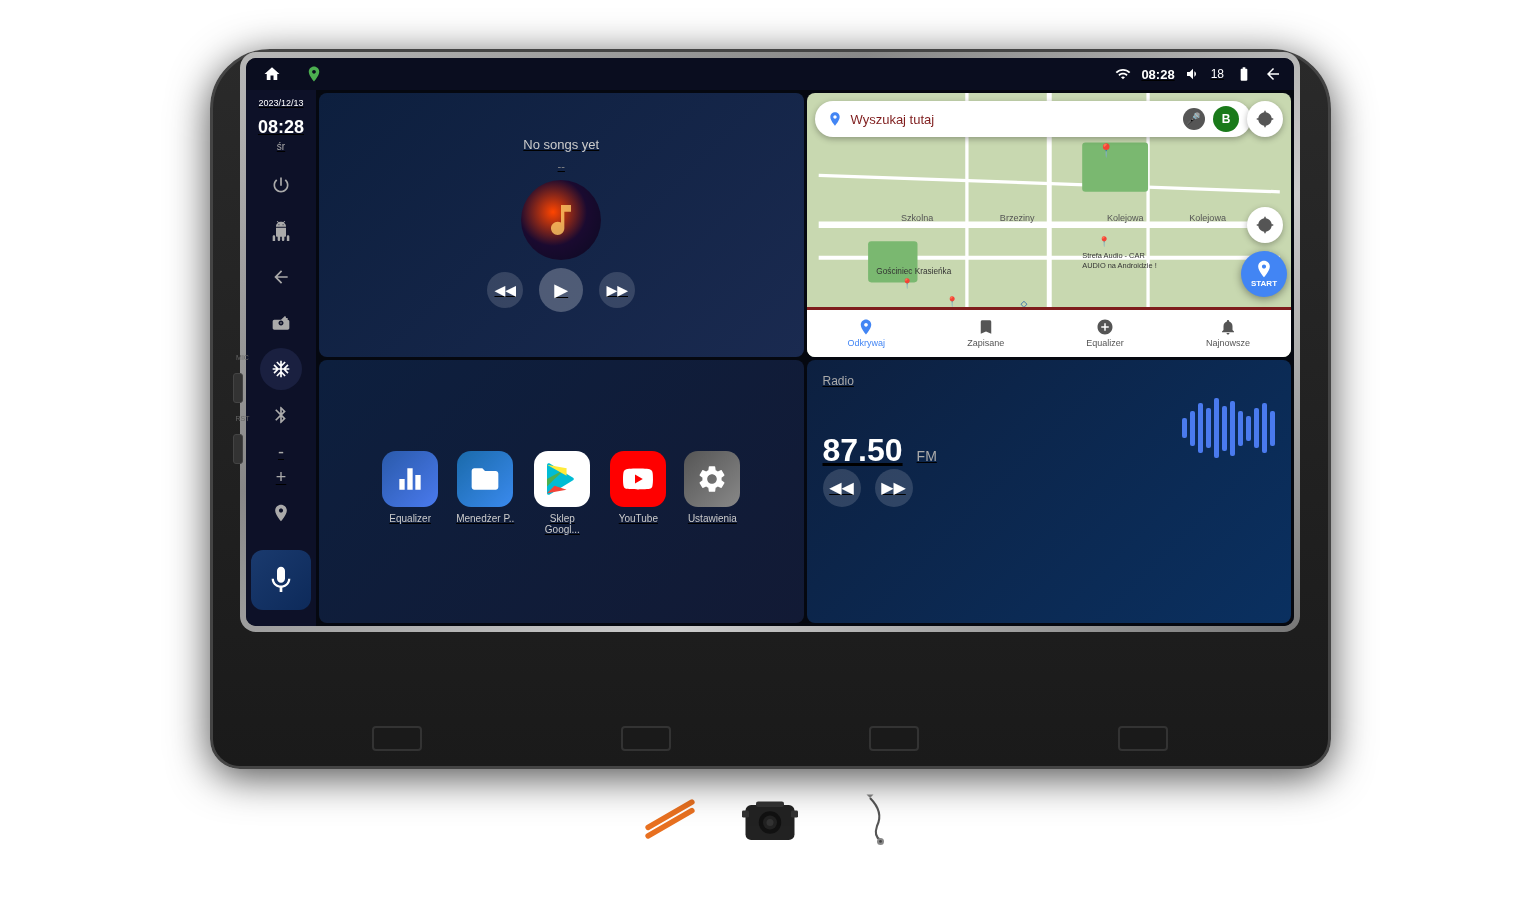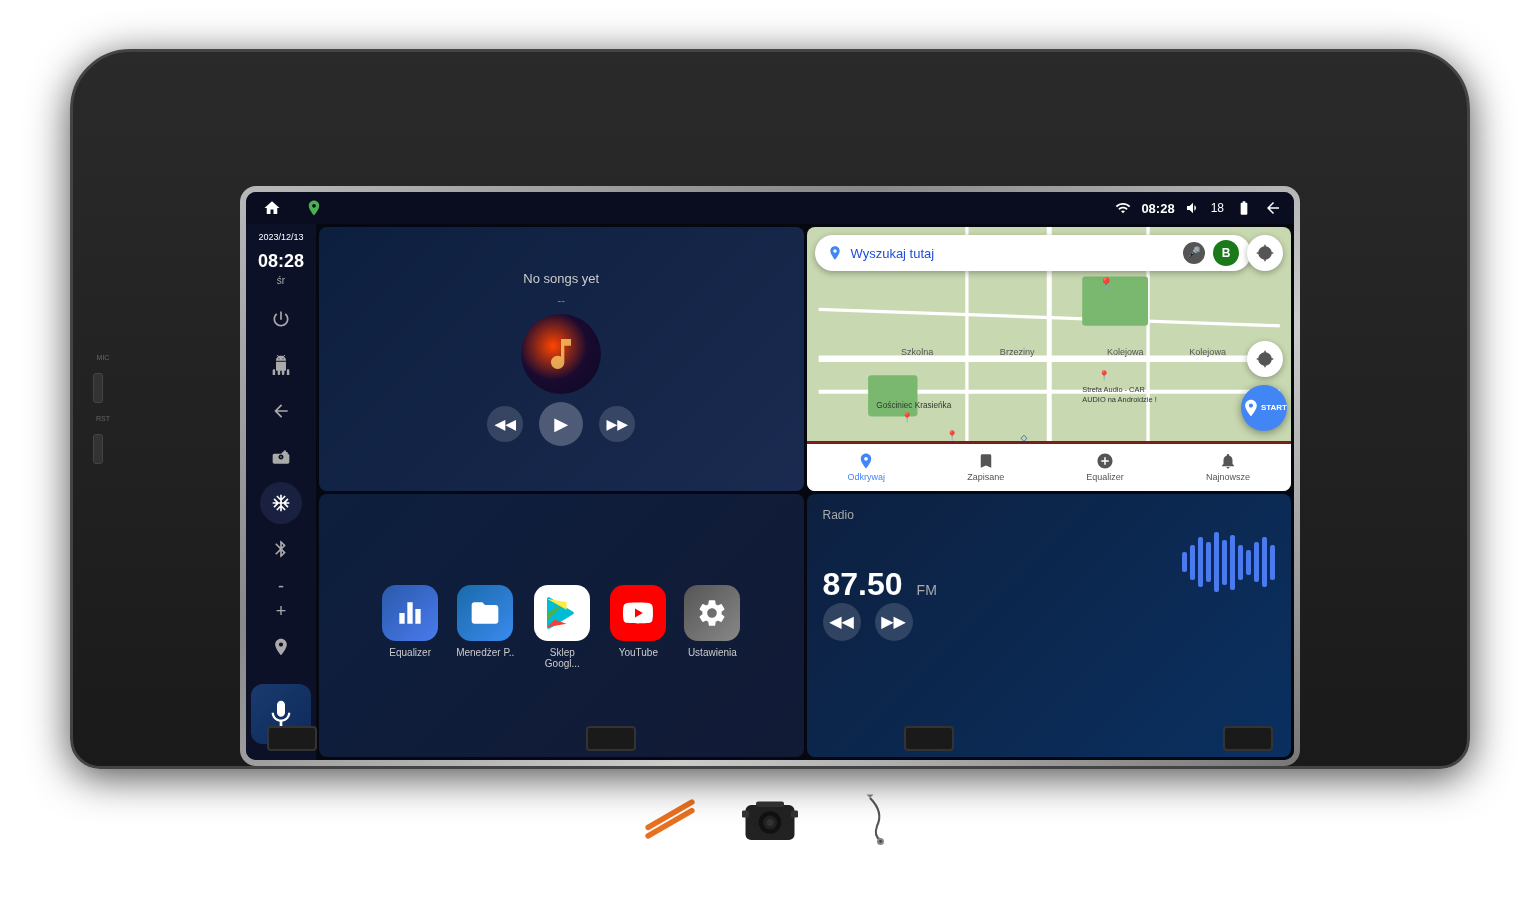--- a/index.html
+++ b/index.html
@@ -10,31 +10,32 @@
       display: flex;
       flex-direction: column;
       align-items: center;
       justify-content: center;
       font-family: 'Arial', sans-serif;
       overflow: hidden;
     }
 
     
     .car-unit {
-      width: 1400px;
+      width: 1121px;
       height: 720px;
       background: linear-gradient(180deg, #2a2a2a 0%, #1a1a1a 100%);
       border-radius: 60px 60px 30px 30px;
       position: relative;
       display: flex;
       flex-direction: column;
       align-items: center;
-      justify-content: flex-end;
+      justify-content: flex-start;
       box-shadow: 0 8px 40px rgba(0,0,0,0.7);
       border: 3px solid #444;
+      text-decoration: underline;
     }
 
     
     .screen-bezel {
       width: 1060px;
       height: 580px;
       background: linear-gradient(145deg, #b8b8b8, #888, #ccc, #777);
       border-radius: 16px;
       padding: 6px;
       position: relative;
@@ -271,21 +272,21 @@
       display: flex;
       align-items: center;
       padding: 0 12px;
       gap: 8px;
       z-index: 10;
       box-shadow: 0 2px 6px rgba(0,0,0,0.3);
     }
 
     .map-search-text {
       flex: 1;
-      color: #1d4ed8;
+      color: #7f1d1d;
       font-size: 13px;
     }
 
     .map-search-mic {
       width: 22px;
       height: 22px;
       background: #555;
       border-radius: 50%;
       display: flex;
       align-items: center;
@@ -343,21 +344,21 @@
 
     .map-start-btn {
       position: absolute;
       right: 4px;
       bottom: 60px;
       width: 46px;
       height: 46px;
       background: #4285F4;
       border-radius: 50%;
       display: flex;
-      flex-direction: row;
+      flex-direction: column;
       align-items: center;
       justify-content: center;
       color: #fff;
       font-size: 8px;
       font-weight: bold;
       z-index: 10;
       box-shadow: 0 2px 8px rgba(0,0,0,0.4);
     }
 
     .map-bottom-nav {

